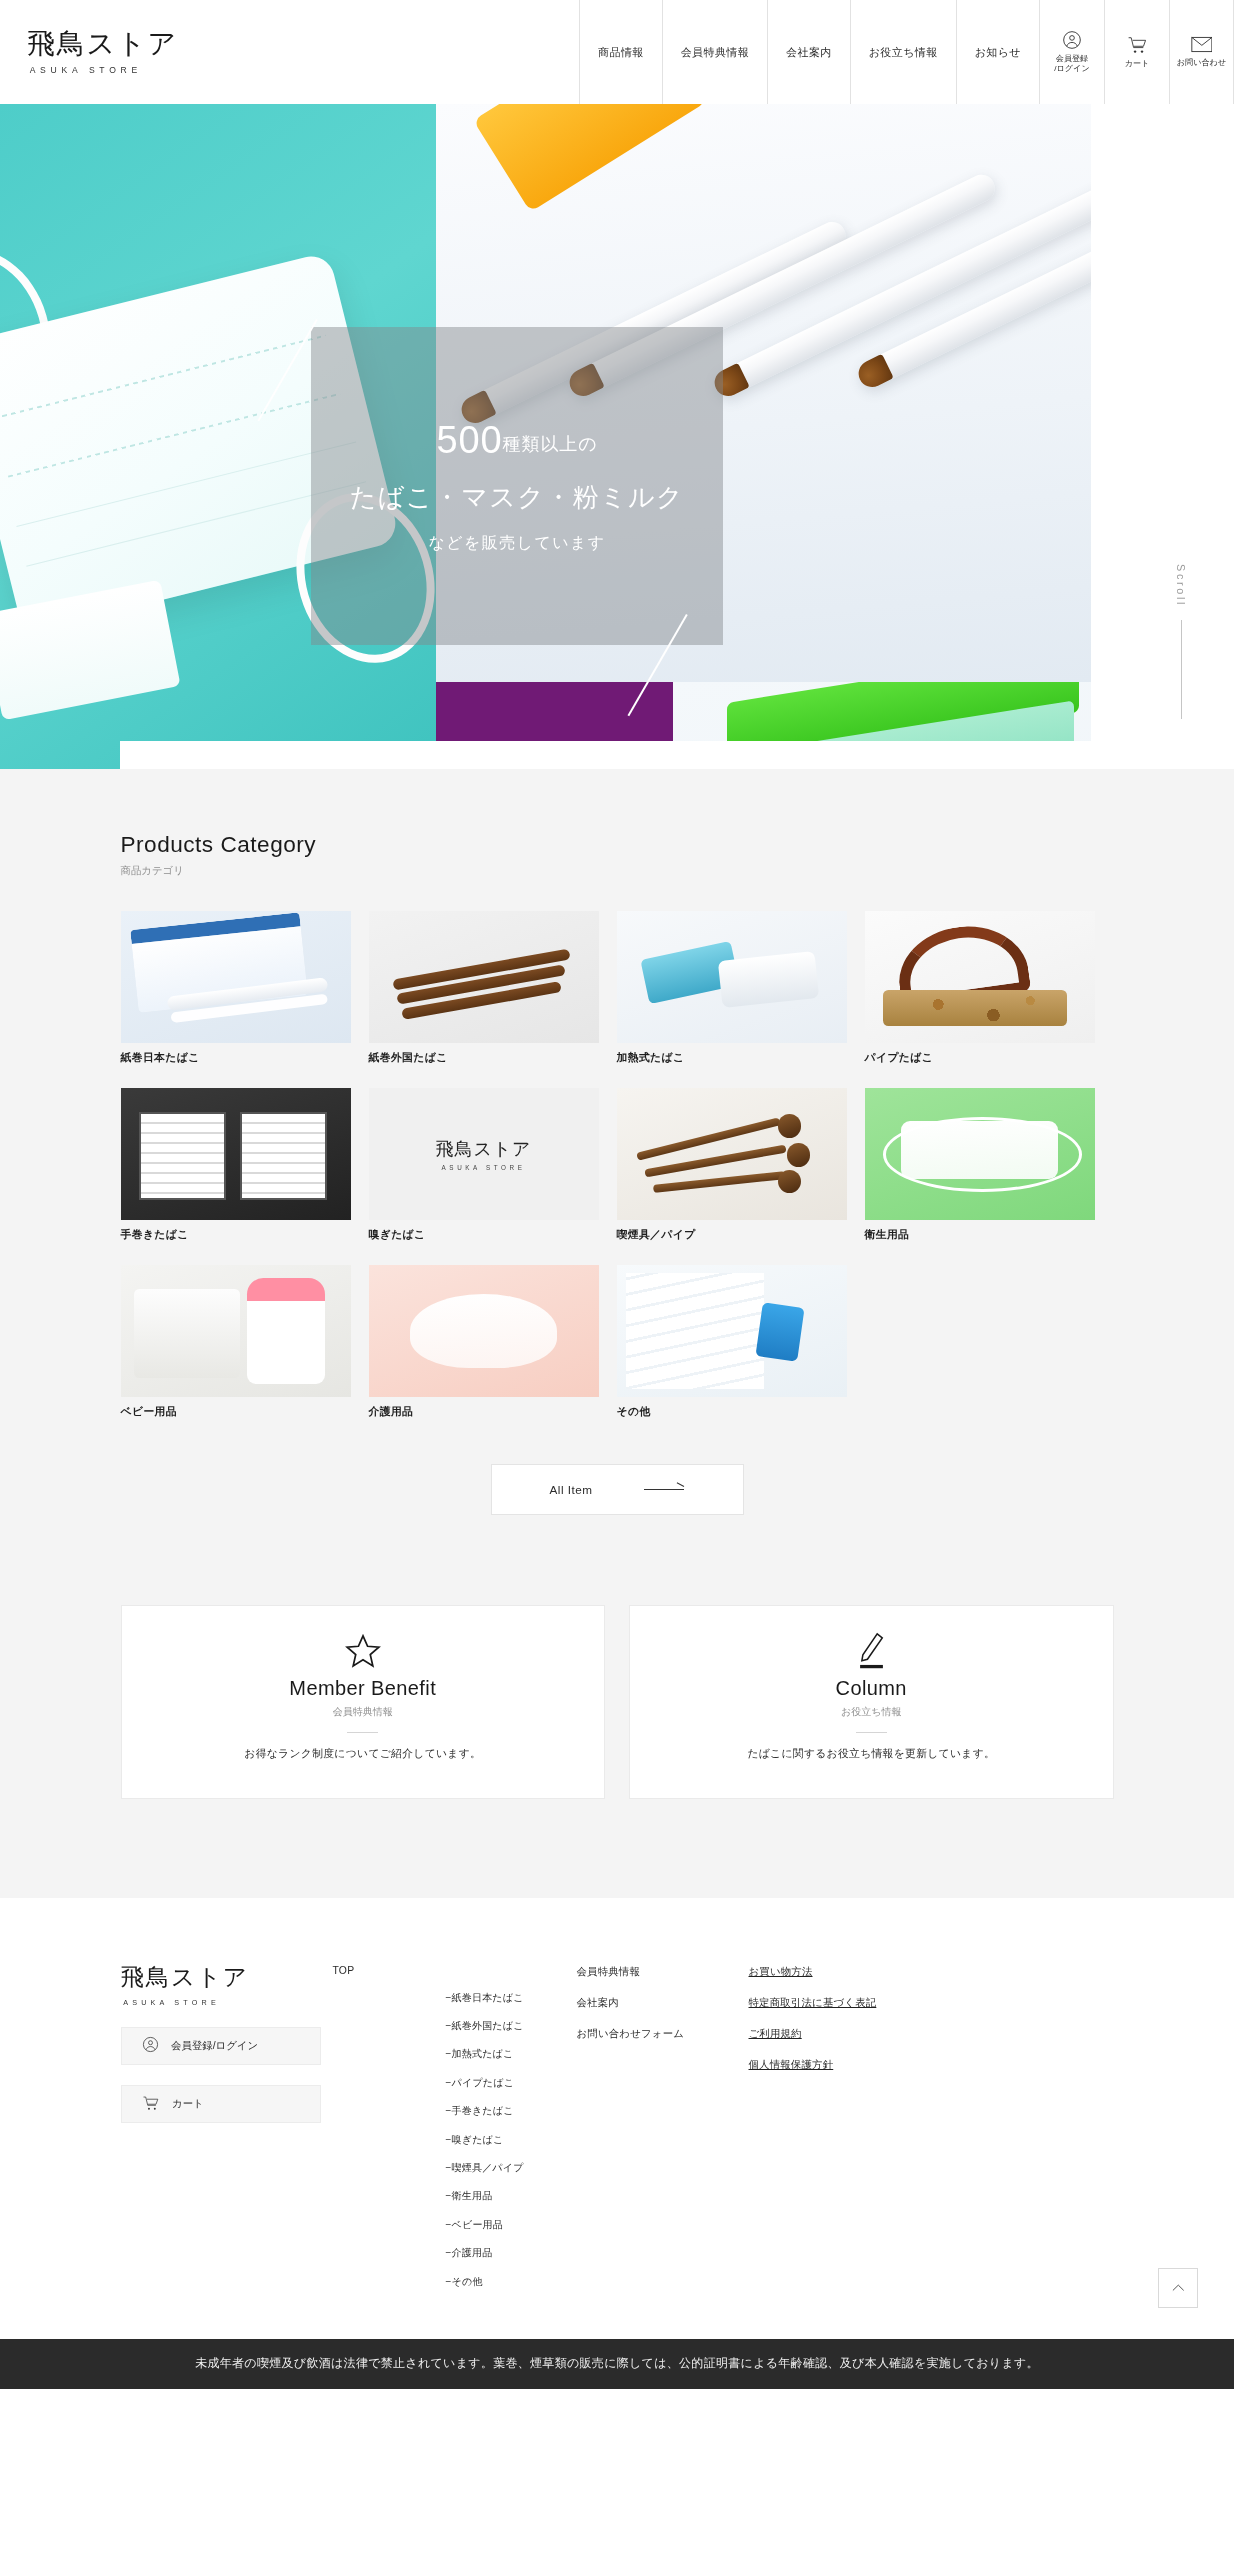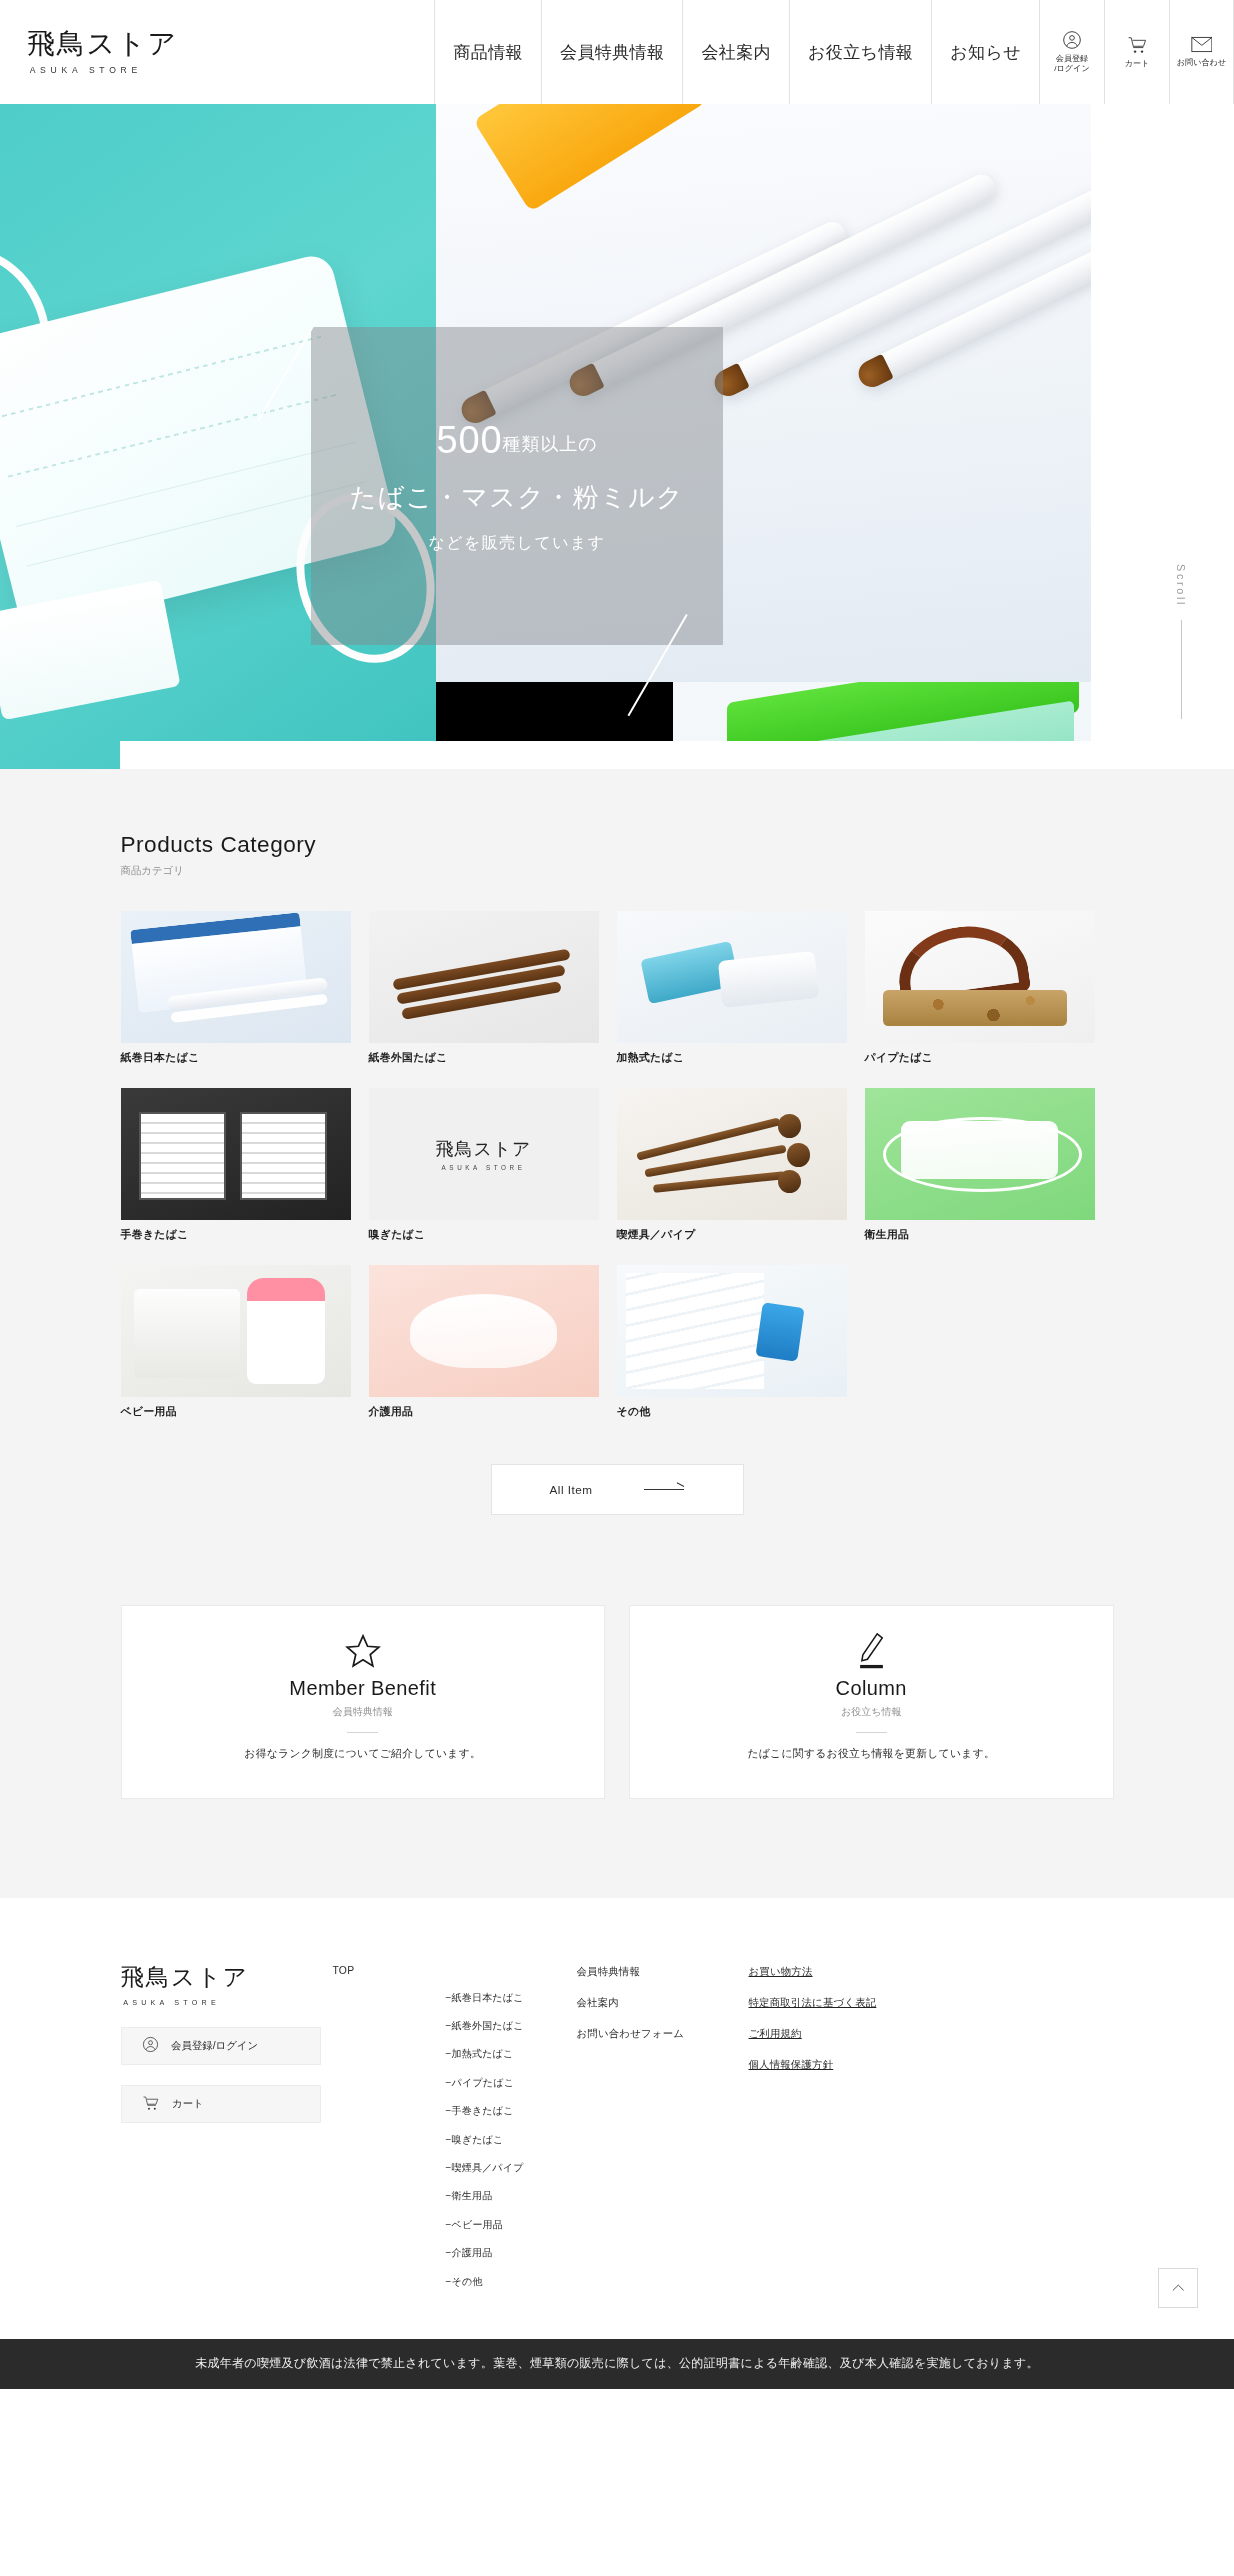--- a/index.html
+++ b/index.html
@@ -17,35 +17,35 @@
   }
   .logo-wrap {
     display:flex; flex-direction:column; justify-content:center;
     padding-left:27px; width:406px;
   }
   .logo-main { font-size:28px; letter-spacing:1.8px; color:#1a1a1a; font-weight:400; line-height:1.1; }
   .logo-sub { font-size:8.6px; letter-spacing:4.7px; color:#333; margin-top:4.5px; padding-left:2.7px; }
   .nav { display:flex; align-items:stretch; margin-left:auto; }
   .nav-item {
     display:flex; align-items:center; justify-content:center;
-    padding:16px 18px; font-size:17px; color:#2b2b2b;
+    padding:16px 18px; font-size:11px; color:#2b2b2b;
     border-left:0.9px solid #e2e2e2; min-width:81px; cursor:pointer;
     letter-spacing:0.4px;
   }
   .icon-nav { display:flex; align-items:stretch; }
   .icon-item {
     width:65px; display:flex; flex-direction:column;
     align-items:center; justify-content:center; gap:4.5px;
     border-left:0.9px solid #e2e2e2; cursor:pointer;
   }
   .icon-item:last-child{ border-right:0.9px solid #e2e2e2; }
   .icon-item .lbl { font-size:8.1px; color:#2b2b2b; text-align:center; line-height:1.25; }
   .icon-item svg { display:block; }
   
-  .hero { position:relative; height:665px; overflow:hidden; background:#000000; }
+  .hero { position:relative; height:665px; overflow:hidden; background:#701a75; }
   .hero-left {
     position:absolute; left:0; top:0; width:436px; height:665px;
     background:linear-gradient(145deg,#4ecdc9 0%,#5fd6d0 45%,#3fc3bf 100%);
     overflow:hidden;
   }
   .mask-shape {
     position:absolute; width:388px; height:298px; left:-18px; top:190px;
     background:linear-gradient(160deg,#ffffff 0%,#f4fdfd 55%,#e8f9f8 100%);
     transform:rotate(-14deg); border-radius:23.5px;
     box-shadow:0 14.4px 34px rgba(0,0,0,.10);

